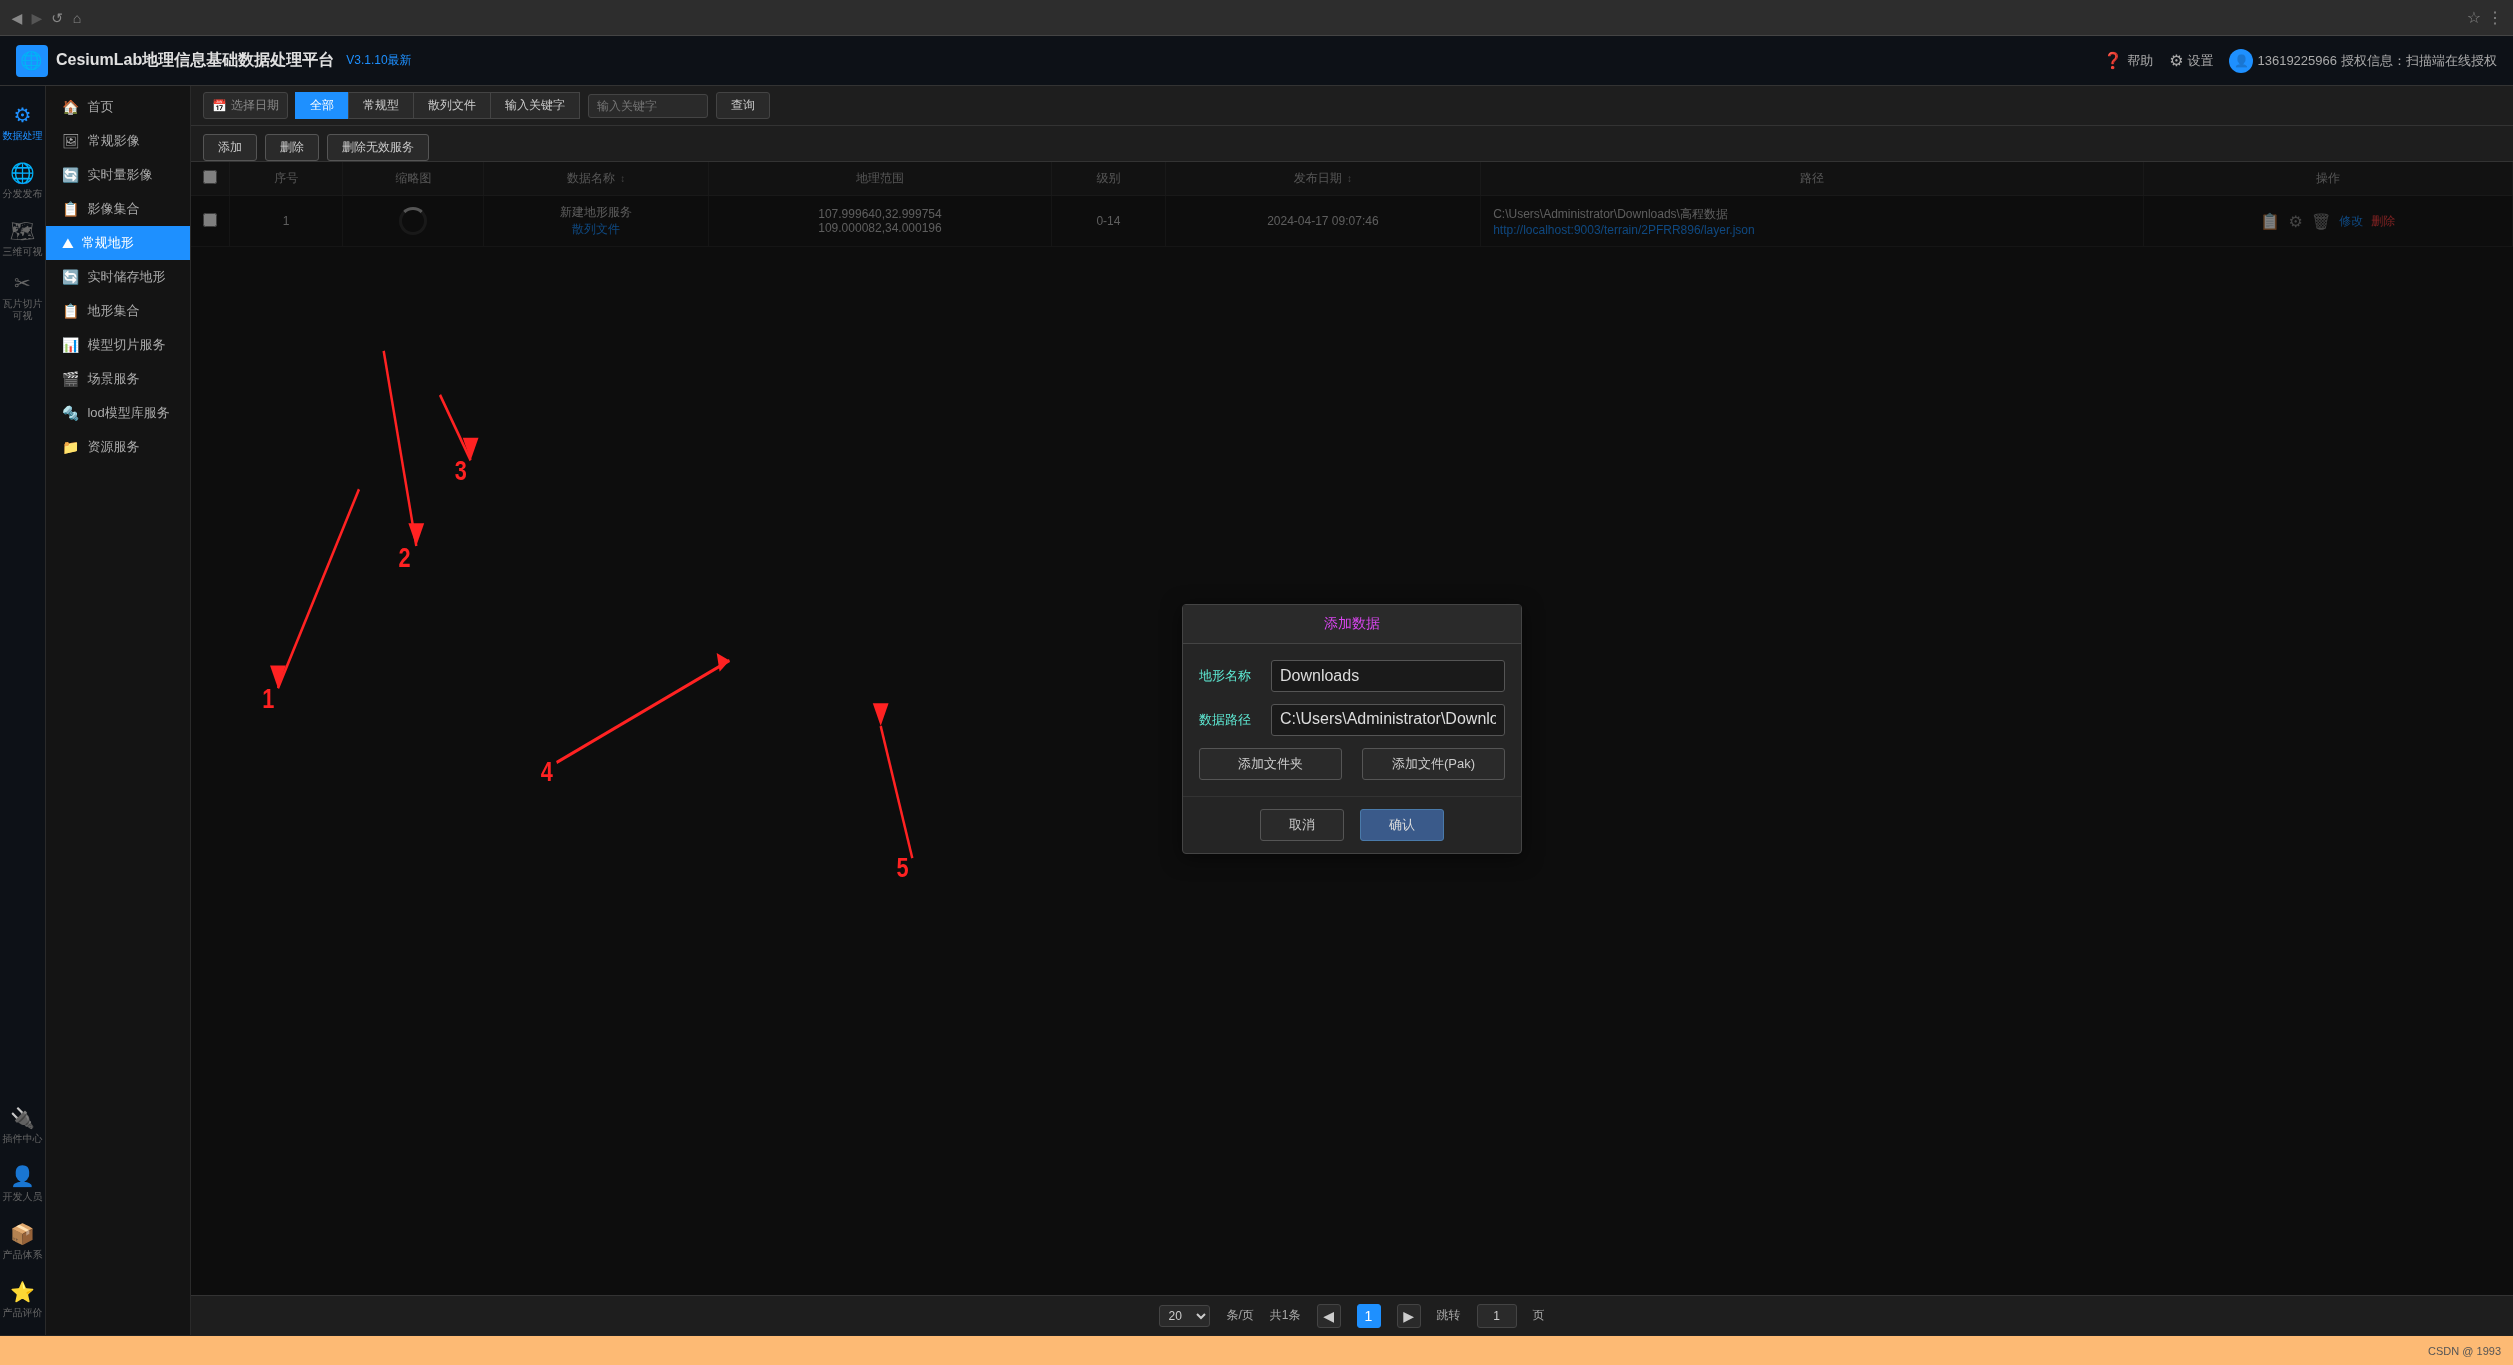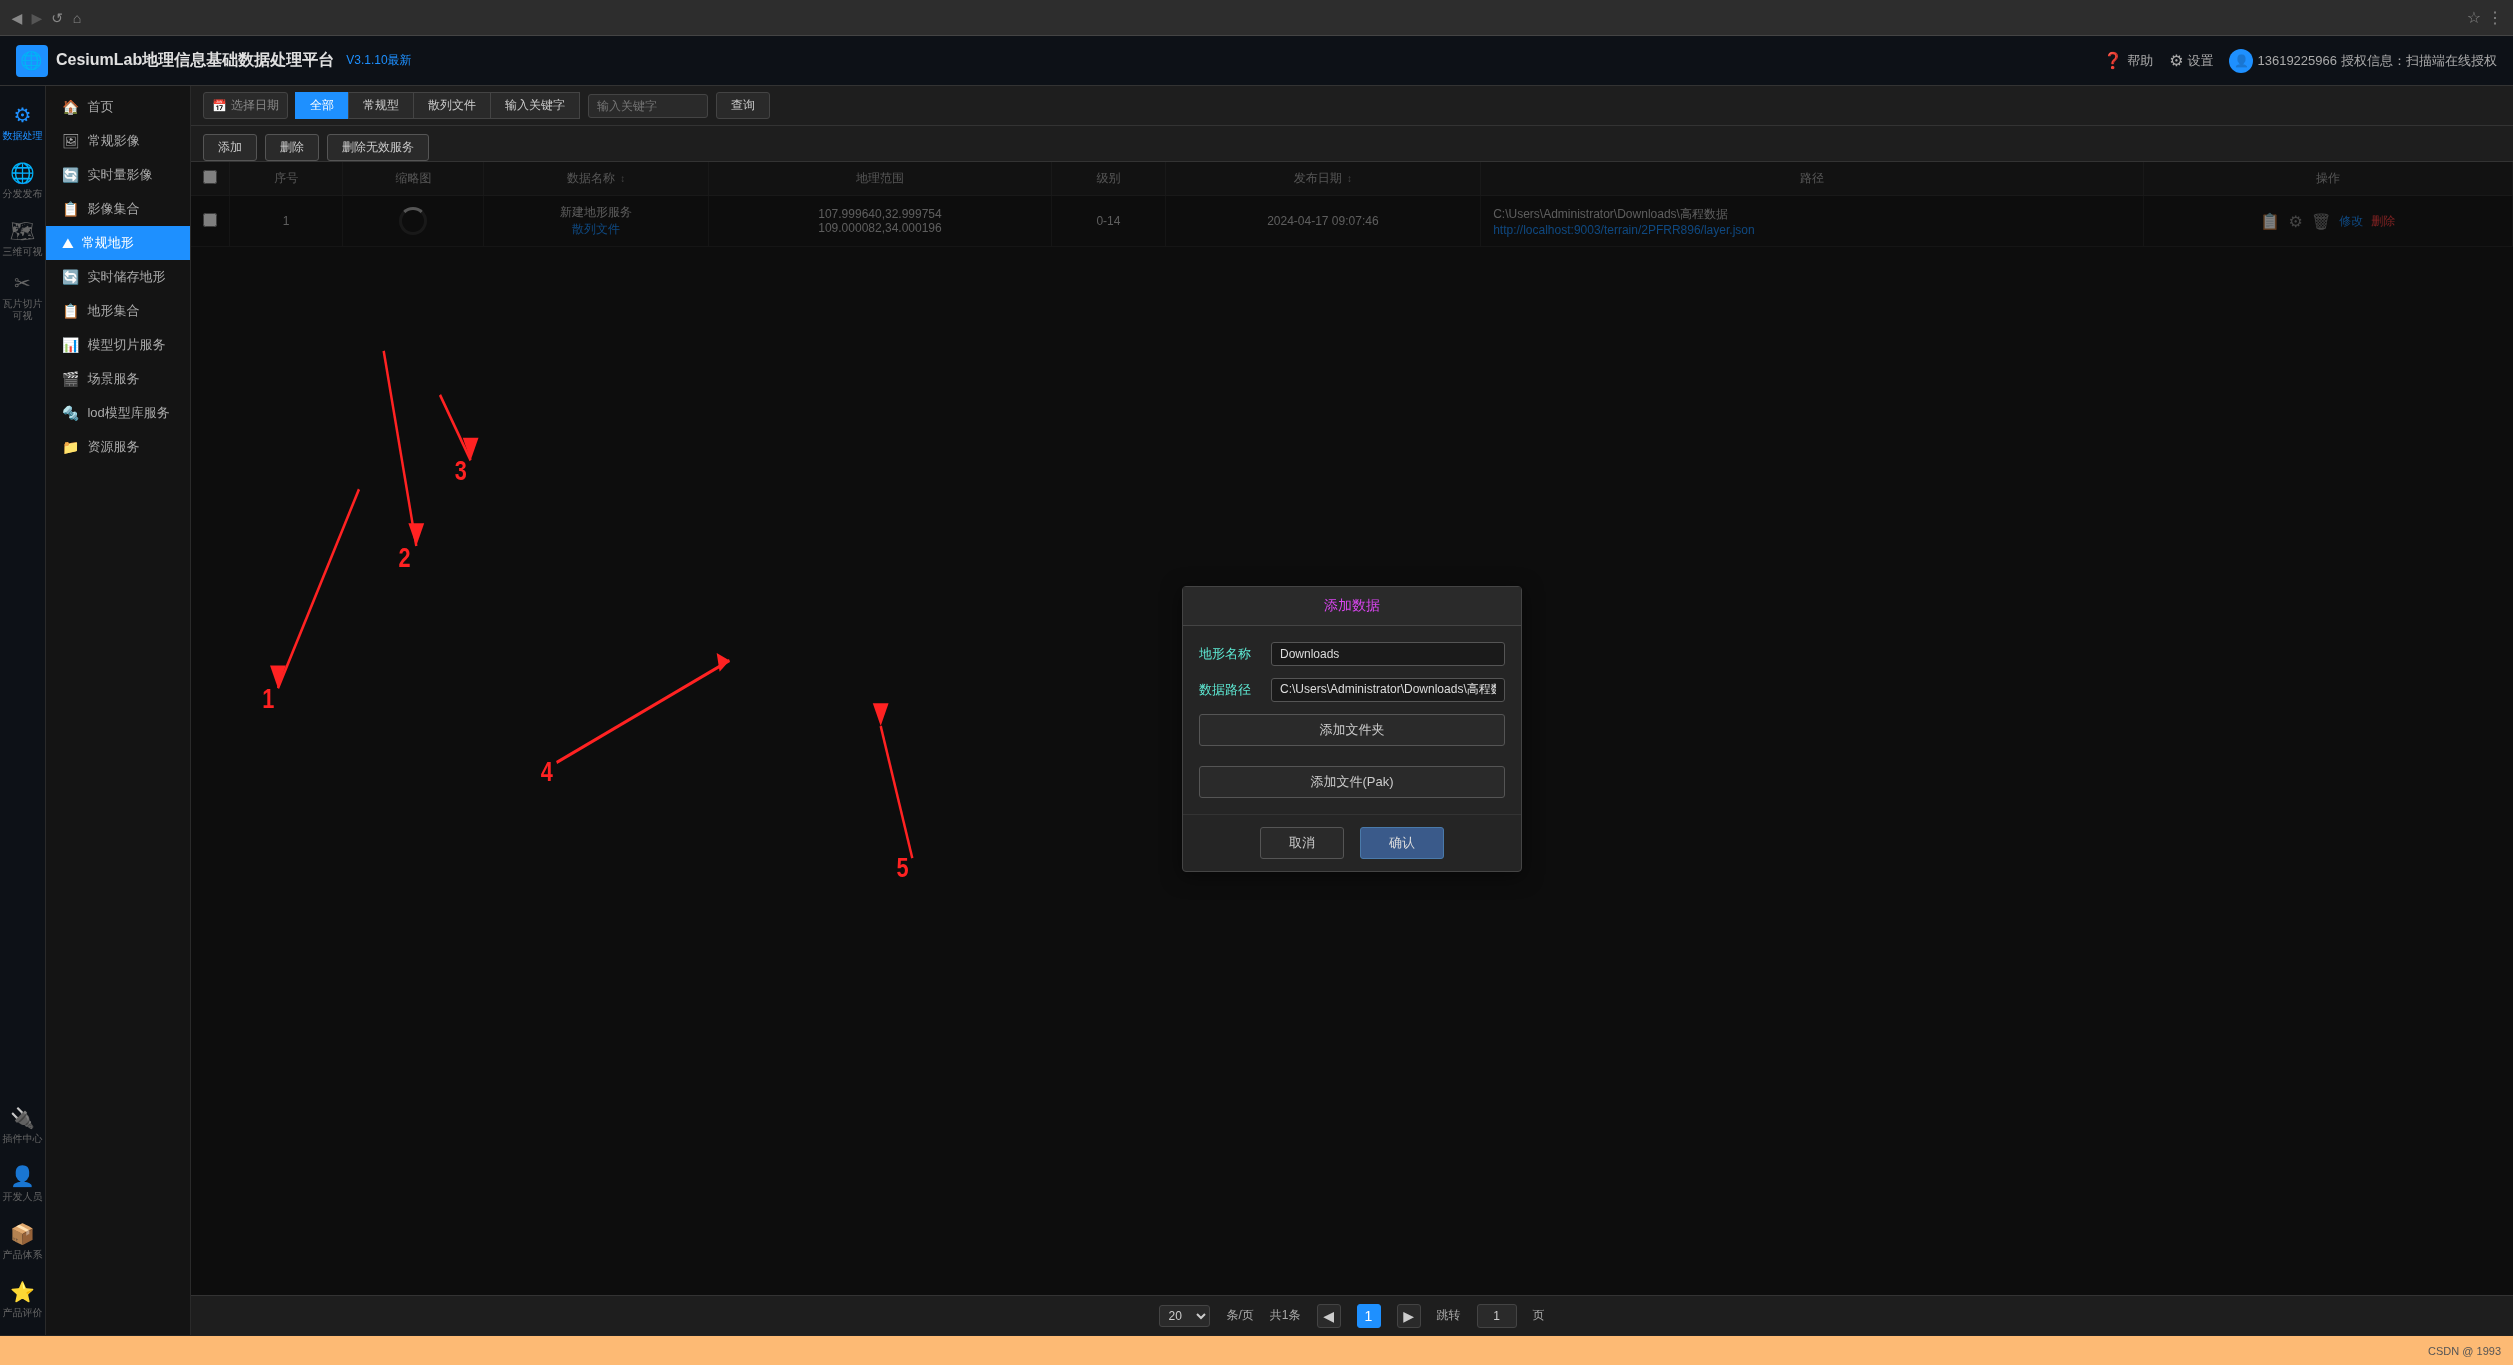--- a/index.html
+++ b/index.html
@@ -335,33 +335,32 @@
     }
     .form-label {
       width: 64px;
       text-align: left;
       color: #5eead4;
       font-size: 13px;
       flex-shrink: 0;
     }
     .form-input {
       flex: 1;
-      height: 24px;
+      height: 32px;
       background: #1a1a1a;
       border: 1px solid #555;
       color: #ddd;
       padding: 0 8px;
-      font-size: 12px;
+      font-size: 16px;
       border-radius: 3px;
     }
     .form-btns {
       display: flex;
       gap: 20px;
       margin-top: 8px;
-      flex-direction: column;
     }
     .form-btn {
       flex: 1;
       padding: 6px 0;
       border: 1px solid #555;
       background: #2a2a2a;
       color: #ccc;
       font-size: 13px;
       border-radius: 3px;
       cursor: pointer;

